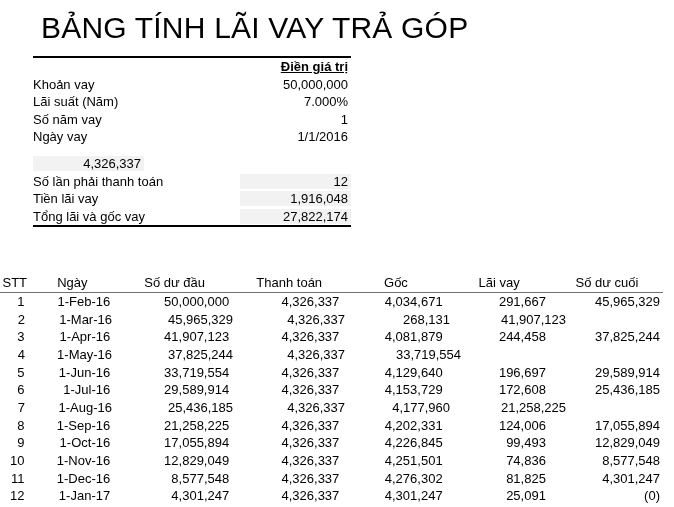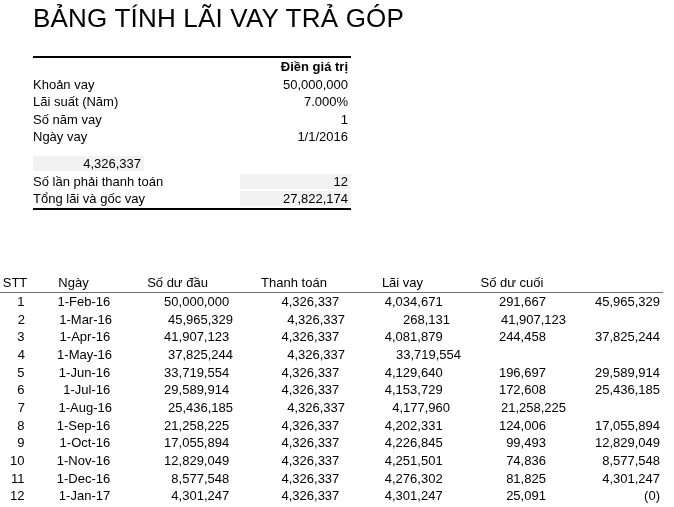--- a/index.html
+++ b/index.html
@@ -2,31 +2,31 @@
 <html><head>
 <meta charset="utf-8">
 <style>
   html,body{margin:0;padding:0}
   body{
     width:674px;height:507px;background:#ffffff;color:#000;
     font-family:"Liberation Sans","DejaVu Sans",sans-serif;font-size:13px;
     position:relative;overflow:hidden;
   }
   .title{
-    position:absolute;left:33px;top:3px;margin:0;
-    font-size:26px;font-weight:400;letter-spacing:.2px;white-space:nowrap;
+    position:absolute;left:33px;top:3px;margin:8px;
+    font-size:30px;font-weight:400;letter-spacing:.2px;white-space:nowrap;
   }
   
   .info-table{position:absolute;left:33px;width:318px}
   .block-input{top:56px;border-top:2px solid #000}
   .block-summary{top:155px;border-bottom:2px solid #000}
   .info-row{display:flex;height:17.5px;align-items:center}
   .info-row .lbl{flex:1;white-space:nowrap}
   .info-row .val{width:108px;text-align:right;padding-right:3px;white-space:nowrap}
-  .header-val{font-weight:bold;}
+  .header-val{font-weight:bold;text-decoration:underline}
   .block-summary .val{background:#f2f2f2}
   
   .schedule{position:absolute;left:0;top:274px;width:663px}
   .sch-row{display:flex;height:17.7px;align-items:center}
   .sch-head{height:17.5px;border-bottom:1px solid #6f6f6f}
   .cell{white-space:nowrap}
   .c0{width:30px}.c1{width:87px}.c2{width:121px}.c3{width:112px}
   .c4{width:105px}.c5{width:105px}.c6{width:114px}
   .sch-head .cell{text-align:center}
   .sch-body .cell{text-align:right;padding-right:5px}
@@ -67,32 +67,37 @@
 <div class="info-table block-summary">
 
 <div class="info-row">
       <div class="val">4,326,337</div>
     </div>
     <div class="info-row">
       <div class="lbl">Số lần phải thanh toán</div>
       <div class="val">12</div>
     </div>
     <div class="info-row">
+      <div class="lbl">Tiền lãi vay</div>
+      <div class="val">1,916,048</div>
+    </div>
+    <div class="info-row">
       <div class="lbl">Tổng lãi và gốc vay</div>
       <div class="val">27,822,174</div>
     </div>
   </div>
 
 <div class="schedule">
   <div class="sch-row sch-head">
 
   <div class="cell c0">STT</div>
       <div class="cell c1">Ngày</div>
       <div class="cell c2">Số dư đầu</div>
       <div class="cell c3">Thanh toán</div>
+      <div class="cell c4">Gốc</div>
       <div class="cell c5">Lãi vay</div>
       <div class="cell c6">Số dư cuối</div>
     </div>
   <div class="sch-body">
 
   <div class="sch-row">
         <div class="cell c0">1</div>
         <div class="cell c1">1-Feb-16</div>
         <div class="cell c2">50,000,000</div>
         <div class="cell c3">4,326,337</div>

